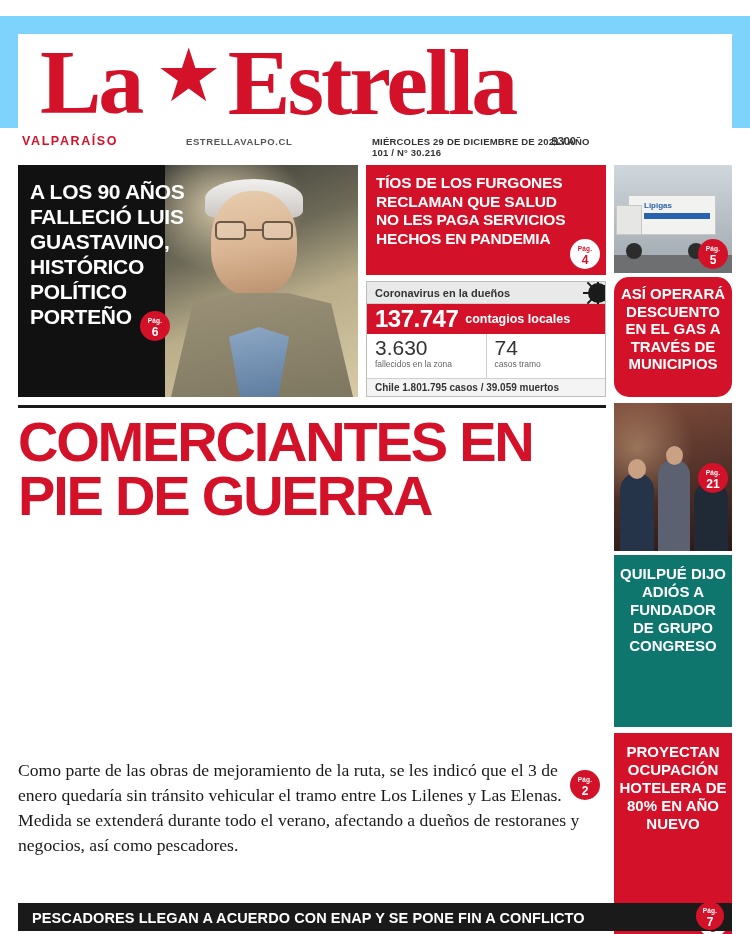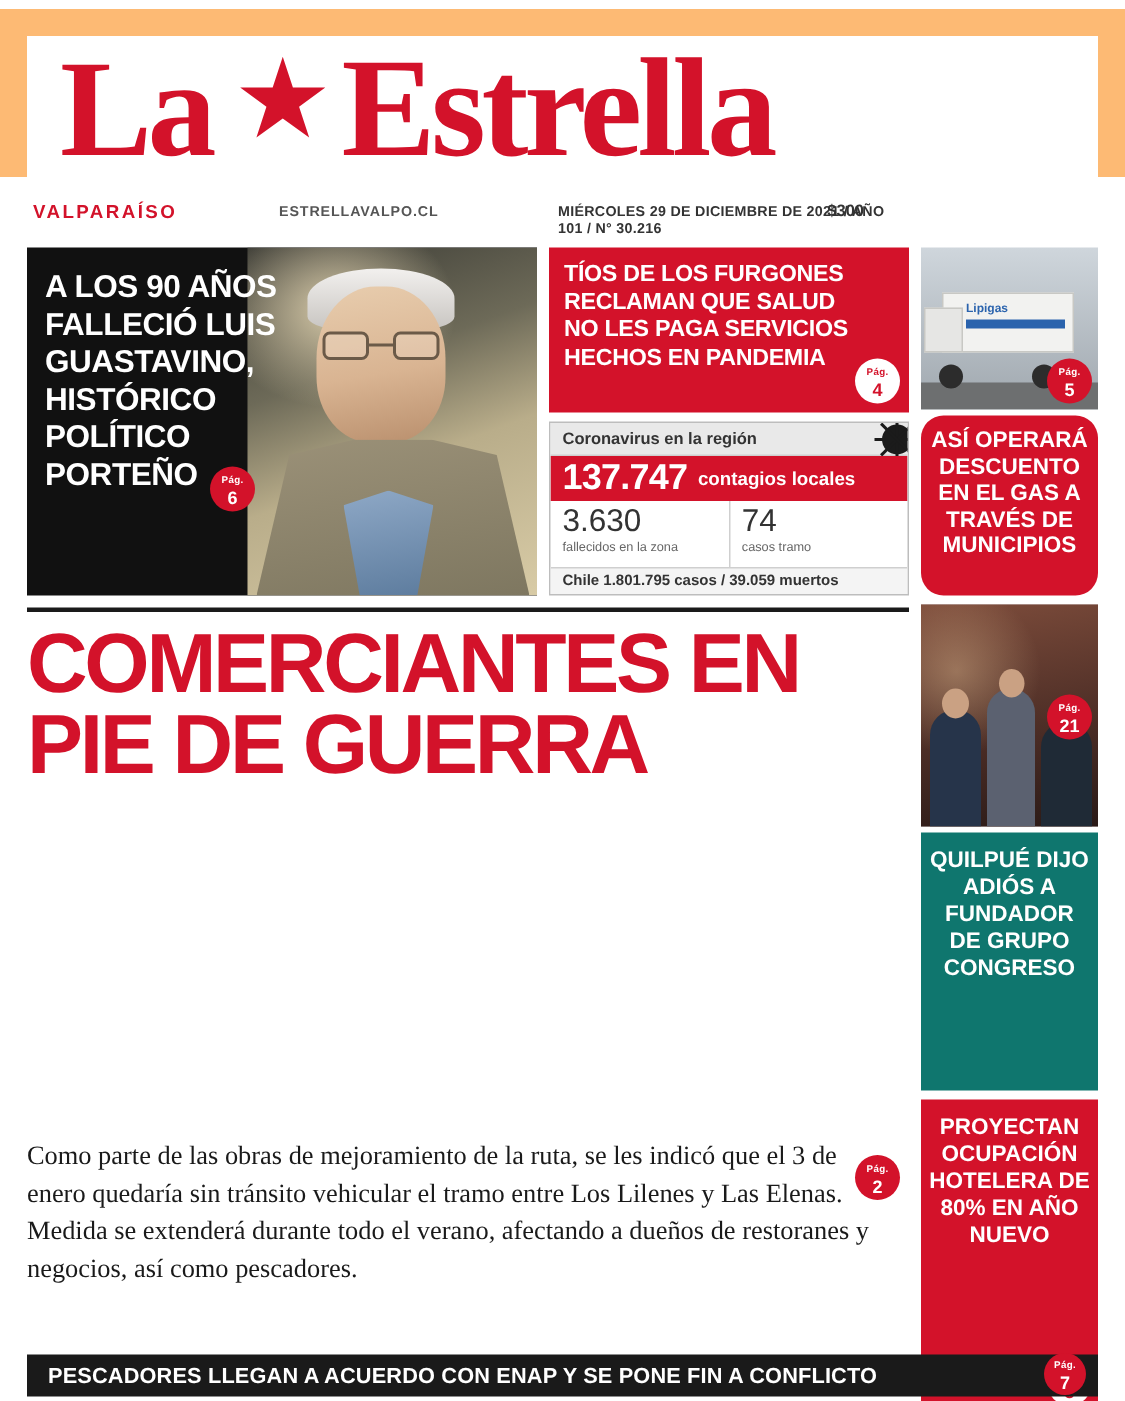--- a/index.html
+++ b/index.html
@@ -12,23 +12,23 @@
     position: relative;
     width: 750px;
     height: 934px;
     background: #ffffff;
     overflow: hidden;
   }
 
   
   .masthead {
     position: absolute;
-    left: 0; top: 6px;
+    left: 0; top: 16px;
     width: 750px; height: 112px;
-    background: #fdba74;
+    background: #7dd3fc;
     overflow: hidden;
   }
   .masthead-white {
     position: absolute;
     left: 18px; top: 18px;
     width: 714px; height: 95px;
     background: #ffffff;
   }
   .logo-row {
     position: absolute;
@@ -515,21 +515,21 @@
   <div class="furgones">
     <div class="furgones-text">TÍOS DE LOS FURGONES RECLAMAN QUE SALUD NO LES PAGA SERVICIOS HECHOS EN PANDEMIA</div>
     <div class="pag-circle pag-furgones">
       <span class="p">Pág.</span>
       <span class="n">4</span>
     </div>
   </div>
 
   <div class="covid">
     <div class="covid-head">
-      <span>Coronavirus en la región</span>
+      <span>Coronavirus en la dueños</span>
       <div class="virus">
         <div class="core"></div>
         <div class="sp"></div>
         <div class="sp"></div>
         <div class="sp"></div>
         <div class="sp"></div>
       </div>
     </div>
     <div class="covid-main">
       <span class="big">137.747</span>

